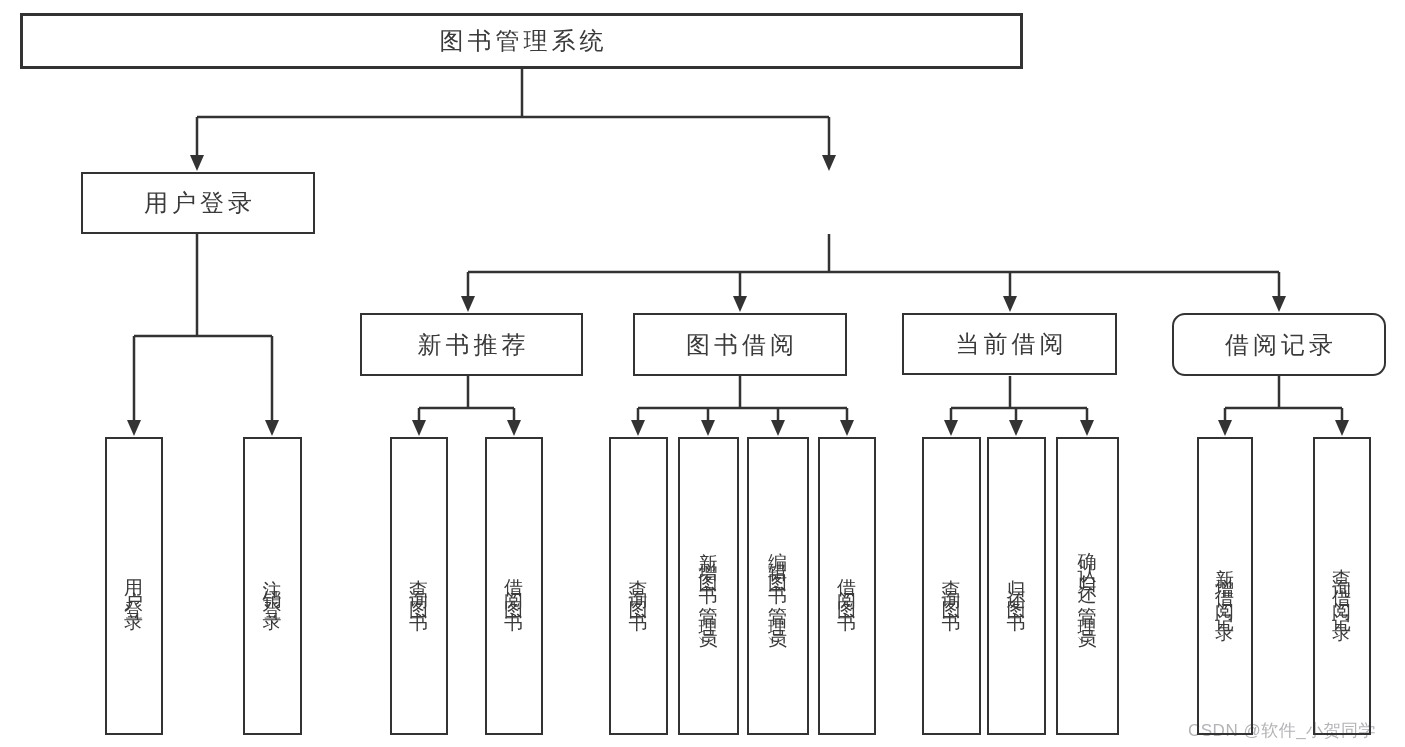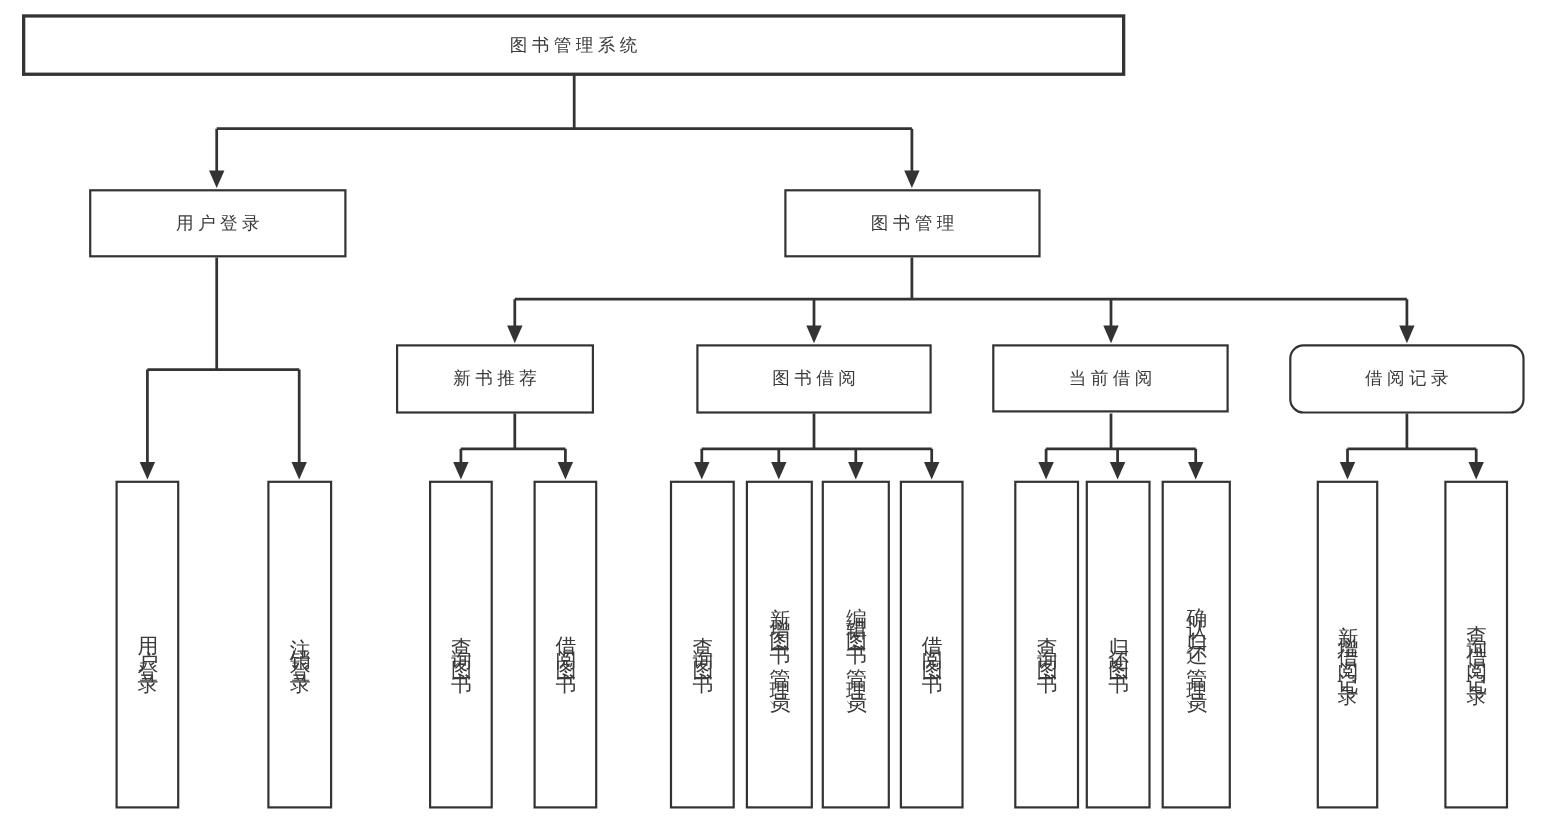--- a/index.html
+++ b/index.html
@@ -30,21 +30,21 @@
     position:absolute;
     box-sizing:border-box;
     border:2px solid var(--line);
     background:transparent;
     display:flex;align-items:center;justify-content:center;
     color:var(--text);
     z-index:2;
   }
   .node.root{border-width:3px;}
   .hlabel{
-    font-size:16px;
+    font-size:24px;
     letter-spacing:4px;
     padding-left:4px;
     white-space:nowrap;
     font-family:Liberation Mono, monospace;
   }
   .leaf .vlabel{
     writing-mode:vertical-rl;
     text-orientation:mixed;
     font-size:19px;
     letter-spacing:11px;
@@ -96,33 +96,31 @@
     <polygon points="708,436 701,420 715,420"></polygon>
     <polygon points="778,436 771,420 785,420"></polygon>
     <polygon points="847,436 840,420 854,420"></polygon>
     <polygon points="951,436 944,420 958,420"></polygon>
     <polygon points="1016,436 1009,420 1023,420"></polygon>
     <polygon points="1087,436 1080,420 1094,420"></polygon>
     <polygon points="1225,436 1218,420 1232,420"></polygon>
     <polygon points="1342,436 1335,420 1349,420"></polygon>
   </svg>
 
+  <div class="watermark">CSDN @软件_小贺同学</div>
 
   <div class="node root" style="left:20px;top:13px;width:1003px;height:56px;">
     <span class="hlabel">图书管理系统</span>
   </div>
 
   <div class="node" style="left:81px;top:172px;width:234px;height:62px;">
     <span class="hlabel">用户登录</span>
   </div>
-  <div class="node" style="left:713px;top:172px;width:233px;height:62px;">
-    <span class="hlabel">图书管理</span>
-  </div>
 
-  <div class="node" style="left:360px;top:313px;width:180px;height:63px;">
+  <div class="node" style="left:360px;top:313px;width:223px;height:63px;">
     <span class="hlabel">新书推荐</span>
   </div>
   <div class="node" style="left:633px;top:313px;width:214px;height:63px;text-align:right;">
     <span class="hlabel">图书借阅</span>
   </div>
   <div class="node" style="left:902px;top:313px;width:215px;height:62px;">
     <span class="hlabel">当前借阅</span>
   </div>
   <div class="node" style="left:1172px;top:313px;width:214px;height:63px;border-radius:13px;">
     <span class="hlabel">借阅记录</span>

